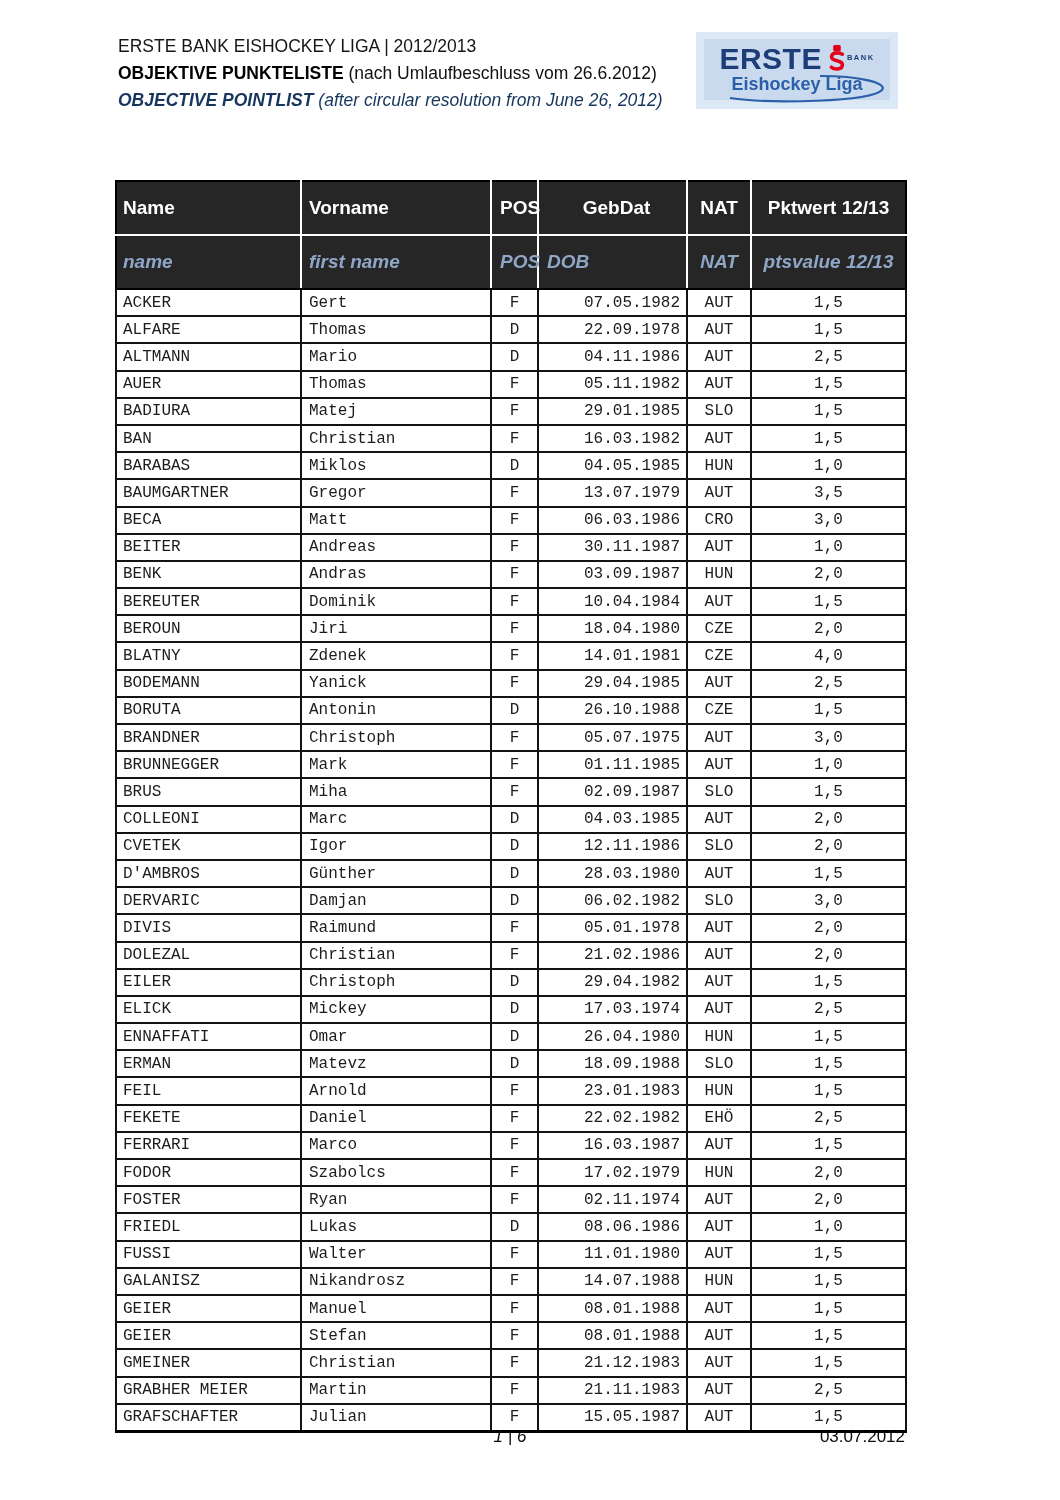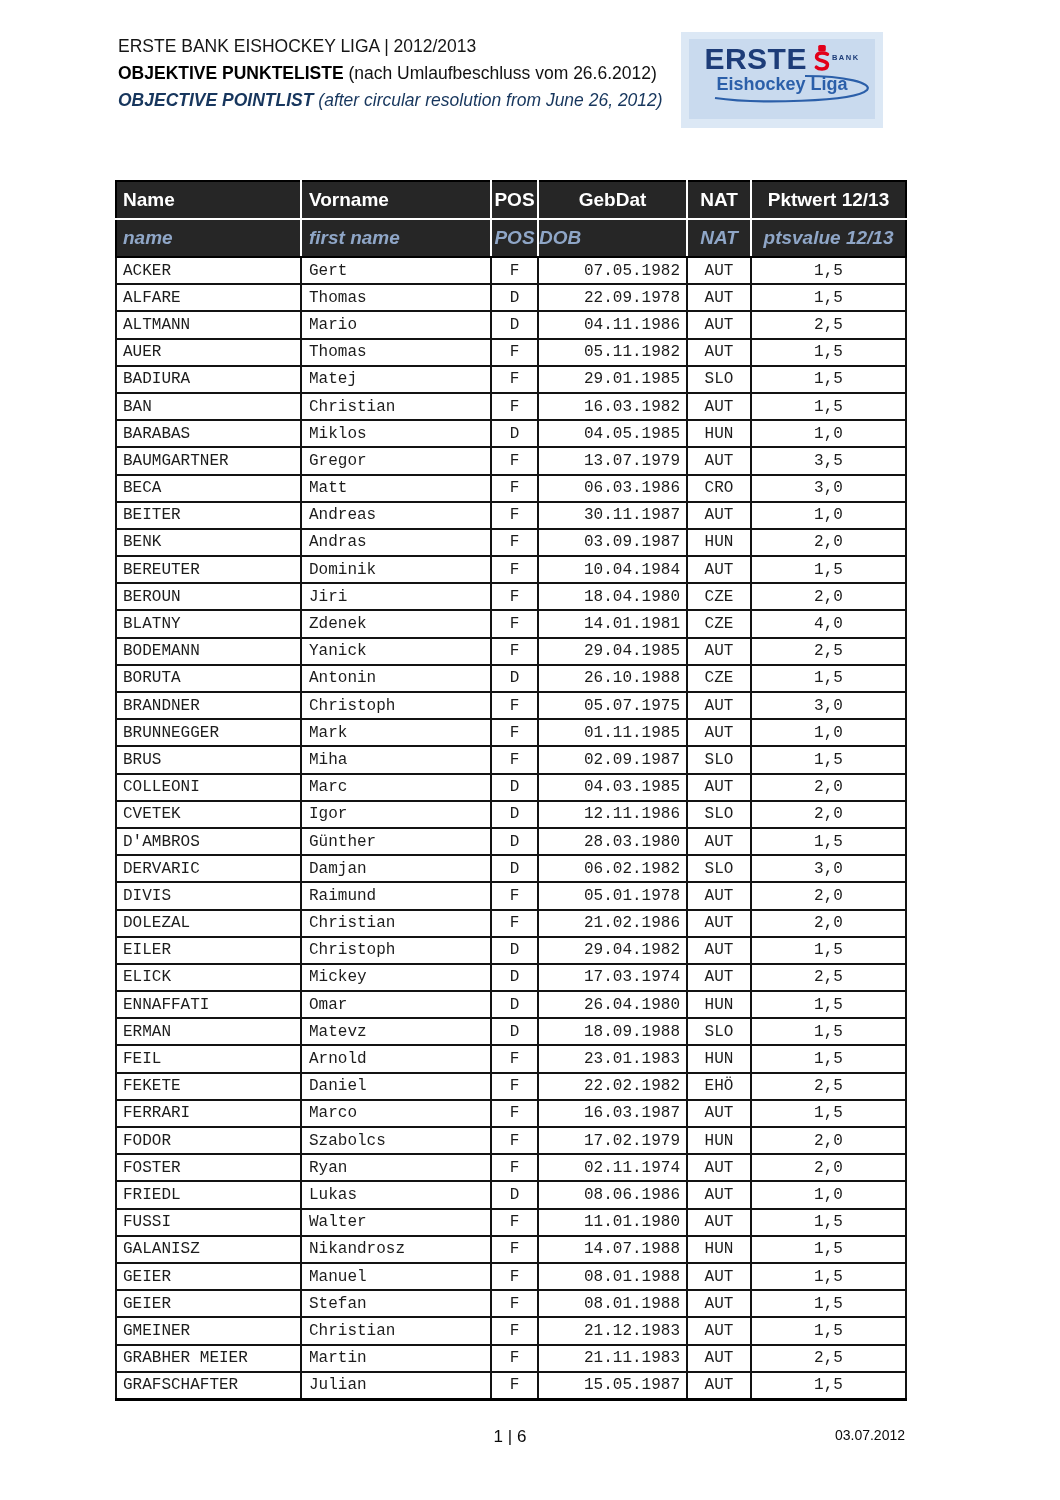--- a/index.html
+++ b/index.html
@@ -10,61 +10,61 @@
   }
 
   
   .titles { position:absolute; left:118px; top:33px; line-height:27px; font-size:17.5px; }
   .t1 { color:#151515; }
   .t2 b { color:#000; }
   .t3 { font-style:italic; font-weight:bold; color:#17365d; }
   .t3 .t3-rest { font-weight:normal; font-style:italic; color:#17365d; }
 
   
-  .logo { position:absolute; left:681px; top:32px; width:202px; height:96px; background:#dce8f5; }
+  .logo { position:absolute; left:696px; top:32px; width:202px; height:77px; background:#dce8f5; }
   .logo-inner { position:absolute; left:8px; top:7px; right:8px; bottom:9px; background:#c9daee; }
   .logo-top { display:flex; justify-content:center; align-items:flex-start; gap:5px; margin-top:6px; }
   .logo-erste { font-weight:bold; font-size:30px; line-height:28px; color:#1d3c78; letter-spacing:0.5px; }
   .s-block { display:flex; flex-direction:row; align-items:center; }
   .logo-bank { font-size:7.5px; font-weight:bold; color:#1d3c78; letter-spacing:1.5px; margin-top:-2px; }
   .logo-bottom { position:relative; text-align:center; margin-top:1px; }
   .logo-sub { font-size:18px; font-weight:bold; color:#2b5fa9; position:relative; z-index:2; }
   .swoosh { position:absolute; left:-4px; top:-8px; z-index:1; }
 
   
   table.points { position:absolute; left:115px; top:180px; width:790px;
     border-collapse:collapse; table-layout:fixed; border:2px solid #000; }
   col.w-name  { width:185px; }
   col.w-first { width:190px; }
   col.w-pos   { width:47px;  }
   col.w-dob   { width:149px; }
   col.w-nat   { width:64px;  }
   col.w-pts   { width:155px; }
 
   thead th { background:#262626; color:#ffffff; font-size:19px; font-weight:bold;
-    height:36px; border-right:2px solid #fff; padding:0; }
+    height:36px; border-right:2px solid #fff; padding:8px; }
   thead tr.hrow1 th { border-bottom:2px solid #fff; }
   thead th:last-child { border-right:2px solid #000;text-align:center; }
   thead tr.hrow2 th { color:#8fa6c7; font-style:italic; border-bottom:2px solid #000; }
 
   tbody td { border:2px solid #131313; height:25.2px; padding:0 4px;
     font-family:"Liberation Mono","DejaVu Sans Mono",monospace; font-size:16px; color:#1c1c1c;
     overflow:hidden; white-space:nowrap; }
   tbody tr:last-child td { border-bottom:3px solid #000; }
 
   .c-name  { text-align:left;  padding-left:6px; }
   .c-first { text-align:left;  padding-left:7px; }
   .c-pos   { text-align:center;margin-left:36px; }
   .c-dob   { text-align:right; padding-right:6px; }
   .c-nat   { text-align:center; }
   .c-pts   { text-align:center; }
 
   
-  .footer-page { position:absolute; left:115px; width:790px; top:1427px; text-align:center; font-size:17px; color:#0a0a0a; }
-  .footer-date { position:absolute; right:155px; top:1427px; font-size:14px; color:#0a0a0a; }
+  .footer-page { position:absolute; left:115px; width:790px; top:1427px; text-align:center; font-size:17px; color:#0a0a0a;font-style:italic; }
+  .footer-date { position:absolute; right:155px; top:1427px; font-size:17px; color:#0a0a0a; }
 </style>
 </head>
 <body>
 
 <div class="titles">
   <div class="t1">ERSTE BANK EISHOCKEY LIGA | 2012/2013</div>
   <div class="t2"><b>OBJEKTIVE PUNKTELISTE</b><span> (nach Umlaufbeschluss vom 26.6.2012)</span></div>
   <div class="t3"><span>OBJECTIVE POINTLIST</span><span class="t3-rest">  (after circular resolution from June 26, 2012)</span></div>
 </div>
 

